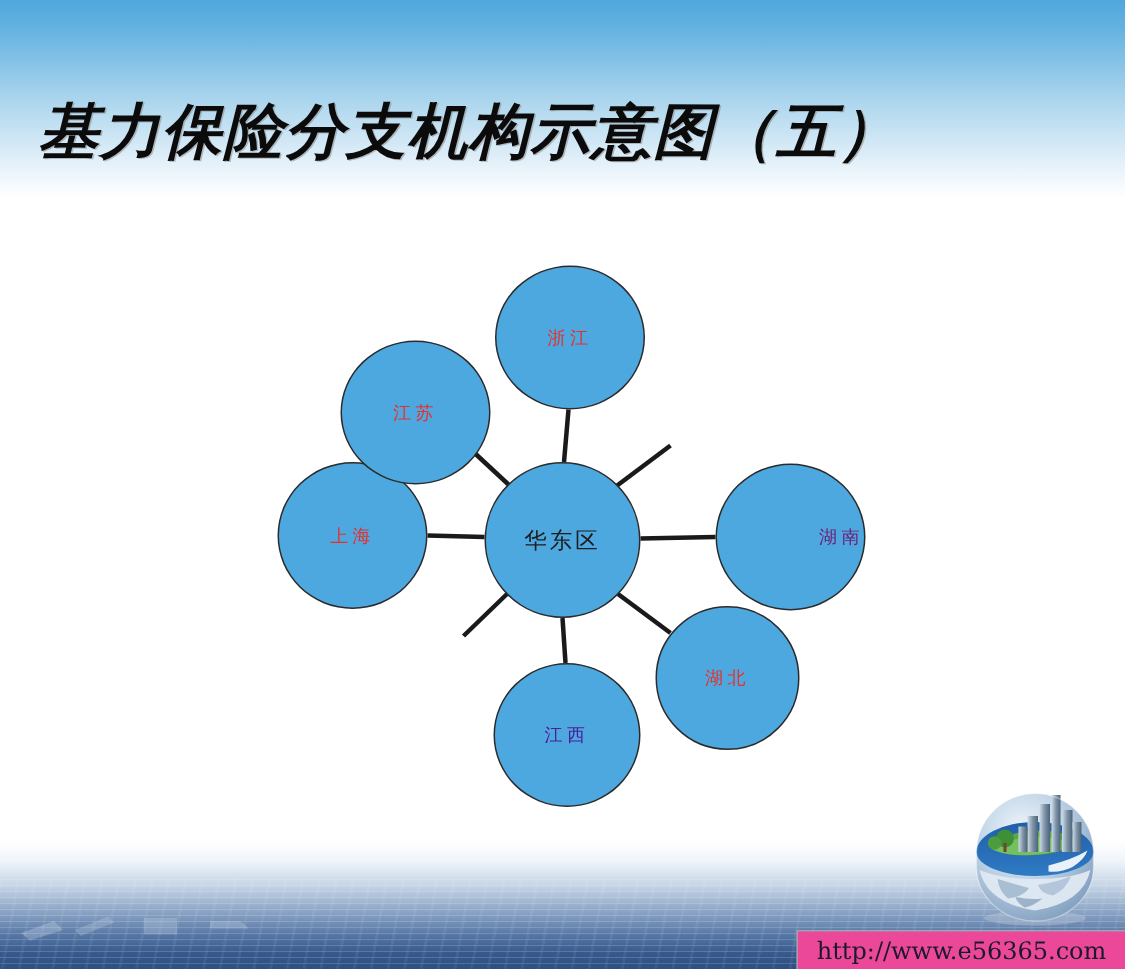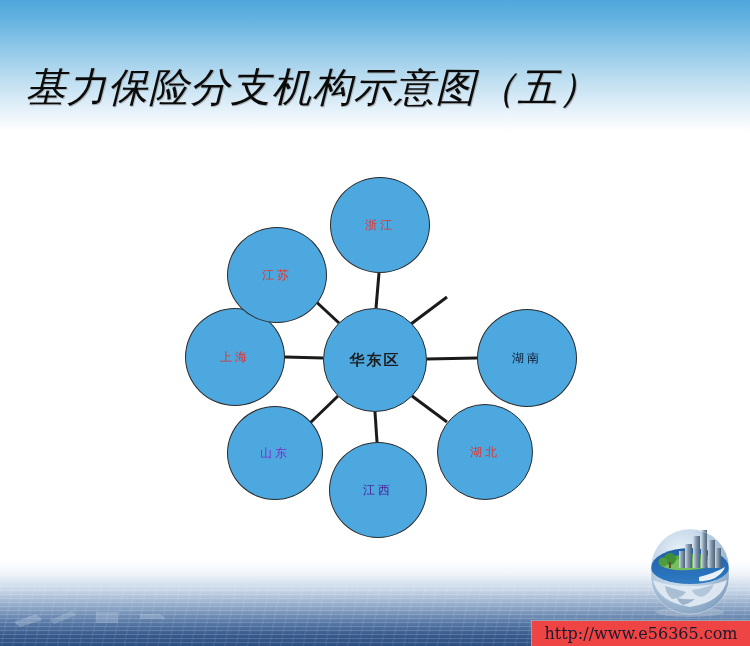--- a/index.html
+++ b/index.html
@@ -88,21 +88,21 @@
 
   
   .slide-title {
     position: absolute;
     left: 0;
     top: 60px;
     width: 625px;
     text-align: center;
     font-family: "DejaVu Serif", "Liberation Serif", serif;
     font-size: 40px;
-    font-weight: 400;
+    font-weight: 700;
     font-style: italic;
     letter-spacing: 1px;
     color: #0b0b0b;
     white-space: nowrap;
     text-shadow: 1px 1px 0 rgba(140,140,140,0.55);
   }
 
   
   .diagram {
     position: absolute;
@@ -157,21 +157,21 @@
   }
 
   
   .url-box {
     position: absolute;
     left: 531px;
     top: 620px;
     width: 219px;
     height: 26px;
     box-sizing: border-box;
-    background: #ef4444;
+    background: #ec4899;
     border-top: 1px solid #9aa4b0;
     border-left: 1px solid #9aa4b0;
     display: flex;
     align-items: center;
     justify-content: center;
   }
   .url-text {
     font-family: "DejaVu Serif", "Liberation Serif", serif;
     font-size: 16px;
     color: #1a1a2e;
@@ -210,45 +210,42 @@
         <line x1="148" y1="198" x2="110" y2="197"></line>
         <line x1="164" y1="163" x2="136" y2="137"></line>
       </g>
     </svg>
 
     <div class="node spoke" style="left:155px; top:17px; width:100px; height:96px; color:#e8302a;">
       <span class="node-label">浙江</span>
     </div>
 
 
-    <div class="node spoke" style="left:302px; top:149px; width:100px; height:98px; color:#0f172a;">
+    <div class="node spoke" style="left:302px; top:149px; width:100px; height:98px; color:#701a75;justify-content:flex-end;">
       <span class="node-label">湖南</span>
     </div>
 
     <div class="node spoke" style="left:262px; top:244px; width:96px; height:96px; color:#e8302a;justify-content:center;">
       <span class="node-label">湖北</span>
     </div>
 
     <div class="node spoke" style="left:154px; top:282px; width:98px; height:96px; color:#4c1d95;">
       <span class="node-label">江西</span>
     </div>
 
-    <div class="node spoke" style="left:52px; top:246px; width:96px; height:94px; color:#7a2ec8;">
-      <span class="node-label">山东</span>
-    </div>
 
     <div class="node spoke" style="left:10px; top:148px; width:100px; height:98px; color:#e8302a;">
       <span class="node-label">上海</span>
     </div>
 
     <div class="node spoke" style="left:52px; top:67px; width:100px; height:96px; color:#e8302a;">
       <span class="node-label">江苏</span>
     </div>
 
-    <div class="node center" style="left:148px; top:148px; width:104px; height:104px;font-weight:bold;">
+    <div class="node center" style="left:148px; top:148px; width:104px; height:104px;">
       <span class="node-label">华东区</span>
     </div>
 
   </div>
 
   <svg class="globe-logo" viewBox="0 0 106 96" xmlns="http://www.w3.org/2000/svg">
     <defs>
       <radialGradient id="globeG" cx="38%" cy="30%" r="78%">
         <stop offset="0%" stop-color="#eef5fb"></stop>
         <stop offset="45%" stop-color="#c3d6e8"></stop>

